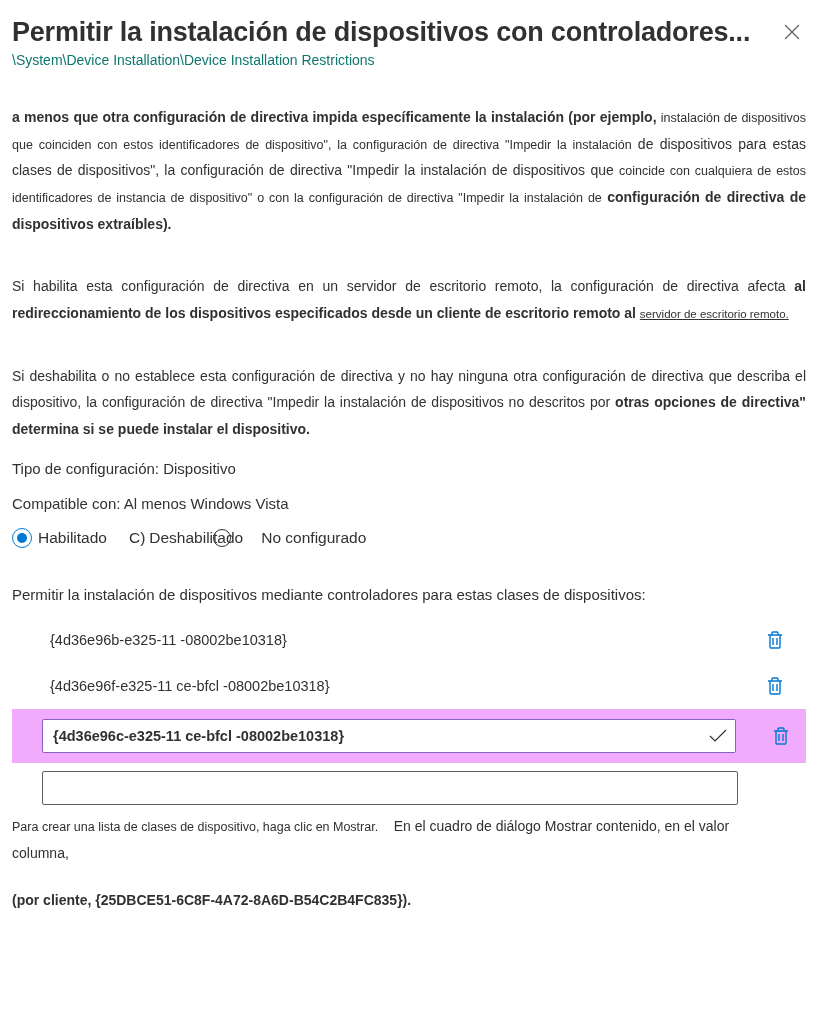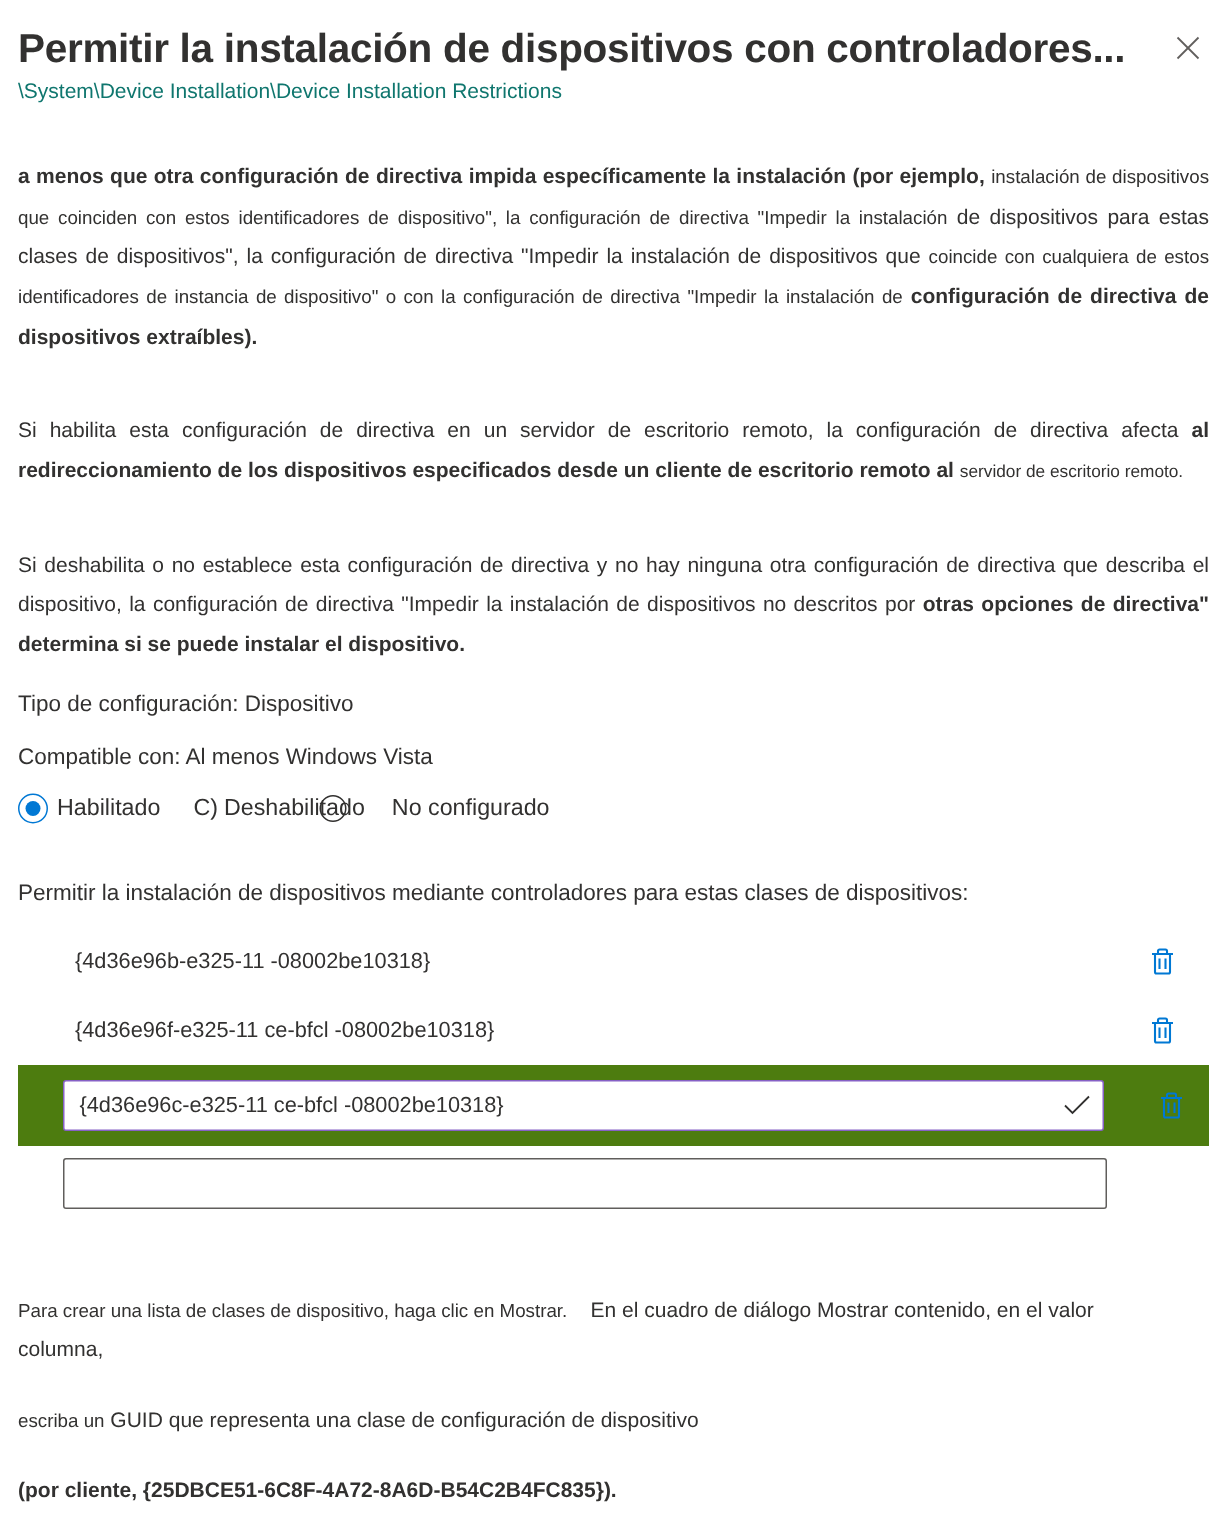--- a/index.html
+++ b/index.html
@@ -35,21 +35,21 @@
     }
     .desc {
       font-size: 14px;
       margin-top: 16px;
       line-height: 1.9;
       text-align: justify;
       text-align-last: left;
     }
     .desc .b { font-weight: 600; }
     .desc .sm { font-size: 12.5px; }
-    .desc .xsm { font-size: 11.5px; }
+    .desc .xsm { font-size: 11.5px; text-decoration: underline; }
     .desc p { margin-bottom: 16px; margin-top: 36px; }
     .desc p:last-child { margin-bottom: 0; }
     .field-line { font-size: 15px; margin-top: 18px; }
     .radios { display: flex; gap: 22px; margin-top: 16px; align-items: center; }
     .radio {
       display: flex; align-items: center; gap: 6px;
       font-size: 15.5px; cursor: pointer;
     }
     .radio .circle {
       width: 20px; height: 20px; border-radius: 50%;
@@ -63,22 +63,23 @@
     }
     .radio .fake-letter { margin-right: -2px; }
     .section-label { font-size: 15px; margin-top: 38px; }
     .list { margin-top: 14px; }
     .list-row {
       display: flex; align-items: center;
       padding: 10px 6px 10px 38px;
       gap: 26px;
     }
     .list-row.editing {
-      background: #4d7c0f;
+      background: #f0abfc;
       padding: 10px 6px 10px 30px;
+      font-weight: bold;
     }
     .list-value { flex: 1; font-size: 14.5px; color: #323130; }
     .trash {
       width: 26px; height: 26px;
       display: flex; align-items: center; justify-content: center;
       cursor: pointer;
       margin-right: 12px;
     }
     .trash svg { stroke: #0078d4; fill: none; }
     .input-box {
@@ -100,21 +101,21 @@
       display: flex; align-items: center; justify-content: center;
     }
     .empty-input-row { padding: 8px 6px 8px 30px; }
     .empty-input {
       border: 1px solid #605e5c;
       border-radius: 2px;
       height: 34px;
       width: 696px;
       background: #fff;
     }
-    .bottom-text { margin-top: 46px; font-size: 14px; line-height: 1.9; }
+    .bottom-text { font-size: 14px; line-height: 1.9; }
     .bottom-text .sm { font-size: 12.5px; }
     .bottom-text .b { font-weight: 600; }
     .bottom-text p { margin-bottom: 20px; }
   </style>
 </head>
 <body>
 
 <div class="header-row">
   <div class="page-title">Permitir la instalación de dispositivos con controladores...</div>
   <div class="close-btn">
@@ -208,18 +209,14 @@
 </div>
 
 <div class="bottom-text">
   <p>
     <span class="sm">Para crear una lista de clases de dispositivo, haga clic en Mostrar.</span>
     &nbsp;&nbsp;
     <span>En el cuadro de diálogo Mostrar contenido, en el valor</span>
     <br>
     <span>columna,</span>
   </p>
-  <p>
-    <span class="sm">escriba un</span>
-    <span>GUID que representa una clase de configuración de dispositivo</span>
-  </p>
   <p class="b">(por cliente, {25DBCE51-6C8F-4A72-8A6D-B54C2B4FC835}).</p>
 </div>
 
 </body></html>

